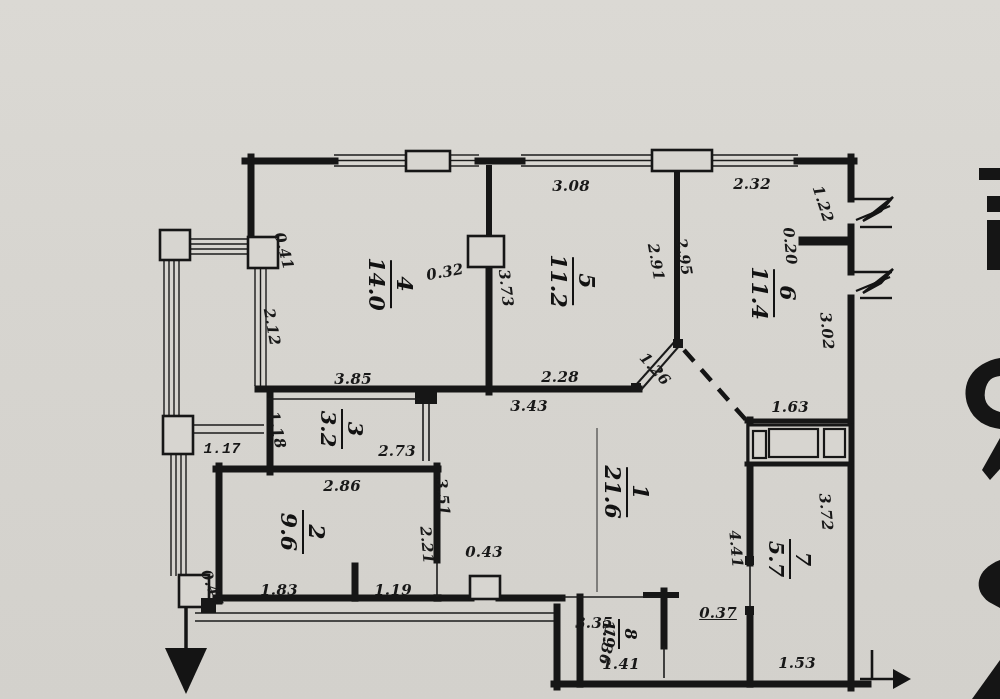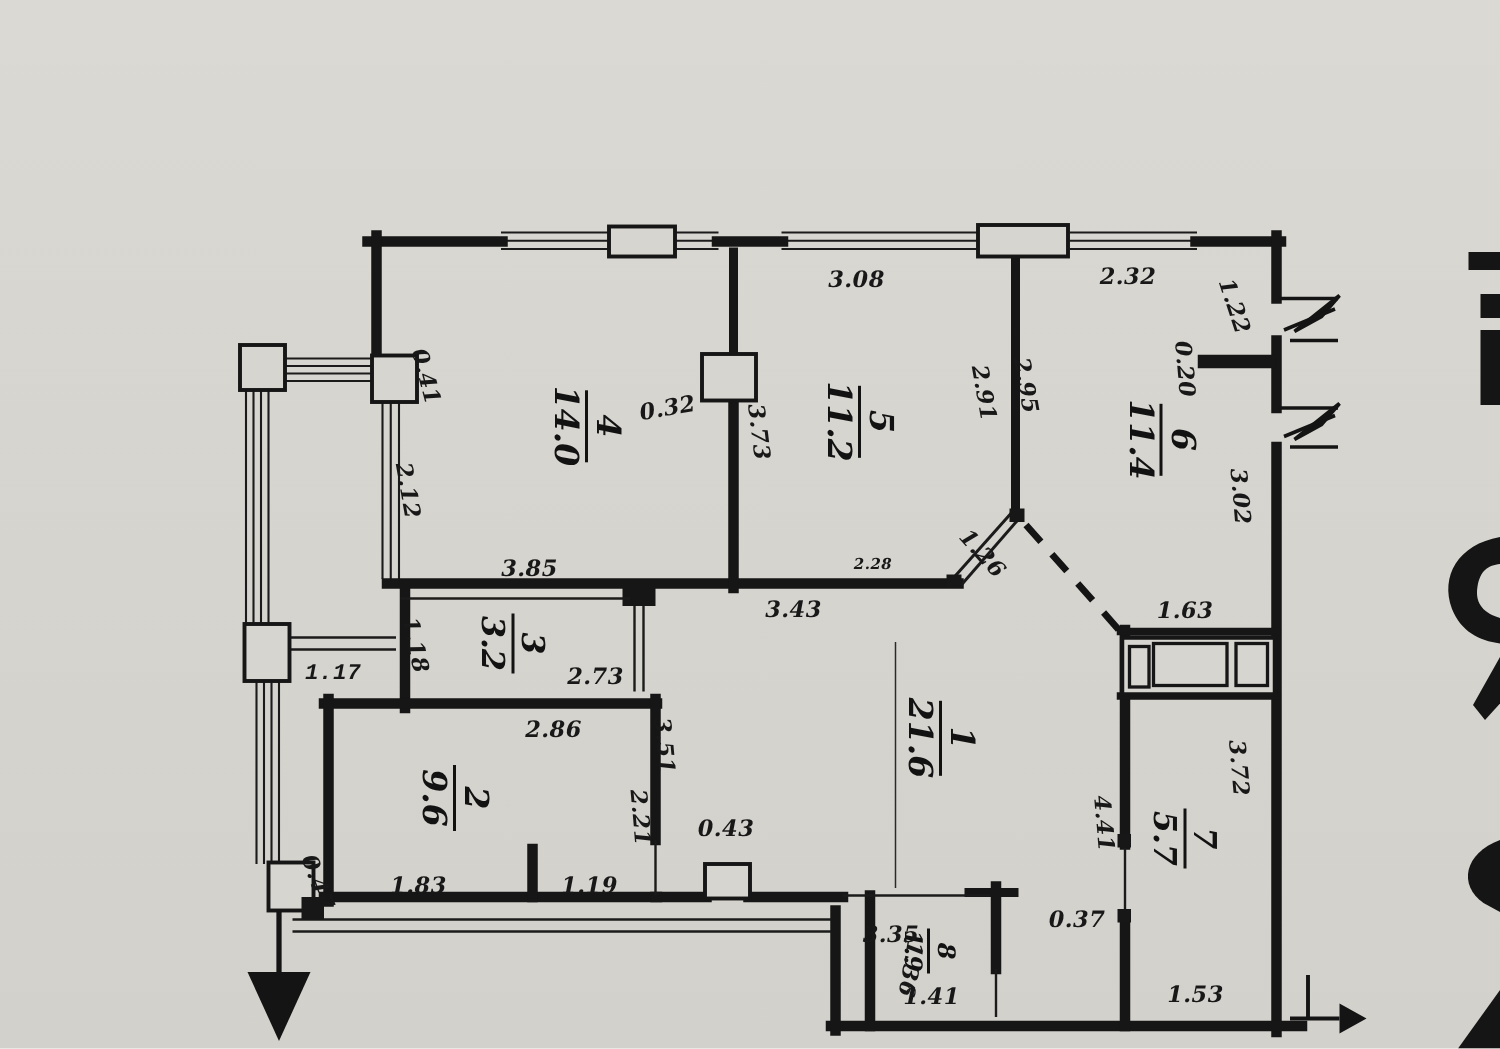--- a/index.html
+++ b/index.html
@@ -207,35 +207,35 @@
       <div class="dim" style="left: 823px; top: 204px; font-size: 15px; transform: translate(-50%, -50%) rotate(72deg);">1.22</div>
       <div class="dim" style="left: 790px; top: 246px; font-size: 15px; transform: translate(-50%, -50%) rotate(85deg);">0.20</div>
       <div class="dim" style="left: 284px; top: 251px; font-size: 15px; transform: translate(-50%, -50%) rotate(75deg);">0.41</div>
       <div class="dim" style="left: 445px; top: 272px; font-size: 15px; transform: translate(-50%, -50%) rotate(-10deg);">0.32</div>
       <div class="dim" style="left: 506px; top: 288px; font-size: 15px; transform: translate(-50%, -50%) rotate(83deg);">3.73</div>
       <div class="dim" style="left: 656px; top: 262px; font-size: 15px; transform: translate(-50%, -50%) rotate(80deg);">2.91</div>
       <div class="dim" style="left: 684px; top: 257px; font-size: 15px; transform: translate(-50%, -50%) rotate(80deg);">2.95</div>
       <div class="dim" style="left: 827px; top: 331px; font-size: 15px; transform: translate(-50%, -50%) rotate(85deg);">3.02</div>
       <div class="dim" style="left: 272px; top: 327px; font-size: 15px; transform: translate(-50%, -50%) rotate(80deg);">2.12</div>
       <div class="dim" style="left: 353px; top: 379px; font-size: 15px; transform: translate(-50%, -50%) rotate(0deg);">3.85</div>
-      <div class="dim" style="left: 560px; top: 377px; font-size: 10px; transform: translate(-50%, -50%) rotate(0deg); margin-left: 22px;">2.28</div>
+      <div class="dim" style="left: 560px; top: 377px; font-size: 15px; transform: translate(-50%, -50%) rotate(0deg);">2.28</div>
       <div class="dim" style="left: 529px; top: 406px; font-size: 15px; transform: translate(-50%, -50%) rotate(0deg);">3.43</div>
       <div class="dim" style="left: 655px; top: 369px; font-size: 15px; transform: translate(-50%, -50%) rotate(48deg);">1.26</div>
       <div class="dim" style="left: 790px; top: 407px; font-size: 15px; transform: translate(-50%, -50%) rotate(0deg);">1.63</div>
       <div class="dim" style="left: 277px; top: 430px; font-size: 15px; transform: translate(-50%, -50%) rotate(78deg);">1.18</div>
       <div class="dim" style="left: 397px; top: 451px; font-size: 15px; transform: translate(-50%, -50%) rotate(0deg);">2.73</div>
       <div class="dim" style="left: 222px; top: 449px; font-size: 15px; transform: translate(-50%, -50%) rotate(0deg); font-family: Liberation Mono, monospace;">1.17</div>
-      <div class="dim" style="left: 342px; top: 486px; font-size: 15px; transform: translate(-50%, -50%) rotate(0deg); margin-left: 27px;">2.86</div>
+      <div class="dim" style="left: 342px; top: 486px; font-size: 15px; transform: translate(-50%, -50%) rotate(0deg);">2.86</div>
       <div class="dim" style="left: 443px; top: 497px; font-size: 15px; transform: translate(-50%, -50%) rotate(85deg);">3.51</div>
       <div class="dim" style="left: 427px; top: 545px; font-size: 15px; transform: translate(-50%, -50%) rotate(85deg);">2.21</div>
       <div class="dim" style="left: 279px; top: 590px; font-size: 15px; transform: translate(-50%, -50%) rotate(0deg);">1.83</div>
       <div class="dim" style="left: 393px; top: 590px; font-size: 15px; transform: translate(-50%, -50%) rotate(0deg);">1.19</div>
       <div class="dim" style="left: 484px; top: 552px; font-size: 15px; transform: translate(-50%, -50%) rotate(0deg);">0.43</div>
       <div class="dim" style="left: 594px; top: 587px; font-size: 15px; transform: translate(-50%, -50%) rotate(0deg); margin-top: 36px;">3.35</div>
       <div class="dim" style="left: 736px; top: 549px; font-size: 15px; transform: translate(-50%, -50%) rotate(85deg);">4.41</div>
       <div class="dim" style="left: 826px; top: 512px; font-size: 15px; transform: translate(-50%, -50%) rotate(85deg);">3.72</div>
-      <div class="dim" style="left: 718px; top: 613px; font-size: 15px; transform: translate(-50%, -50%) rotate(0deg);">0.37</div>
+      <div class="dim" style="left: 718px; top: 613px; font-size: 15px; transform: translate(-50%, -50%) rotate(0deg); text-decoration: underline;">0.37</div>
       <div class="dim" style="left: 607px; top: 646px; font-size: 15px; transform: translate(-50%, -50%) rotate(100deg);">1.36</div>
       <div class="dim" style="left: 621px; top: 664px; font-size: 15px; transform: translate(-50%, -50%) rotate(0deg);">1.41</div>
       <div class="dim" style="left: 797px; top: 663px; font-size: 15px; transform: translate(-50%, -50%) rotate(0deg);">1.53</div>
       <div class="dim" style="left: 212px; top: 588px; font-size: 15px; transform: translate(-50%, -50%) rotate(70deg);">0.47</div>
     </div>
 </div>
 
 </body></html>

